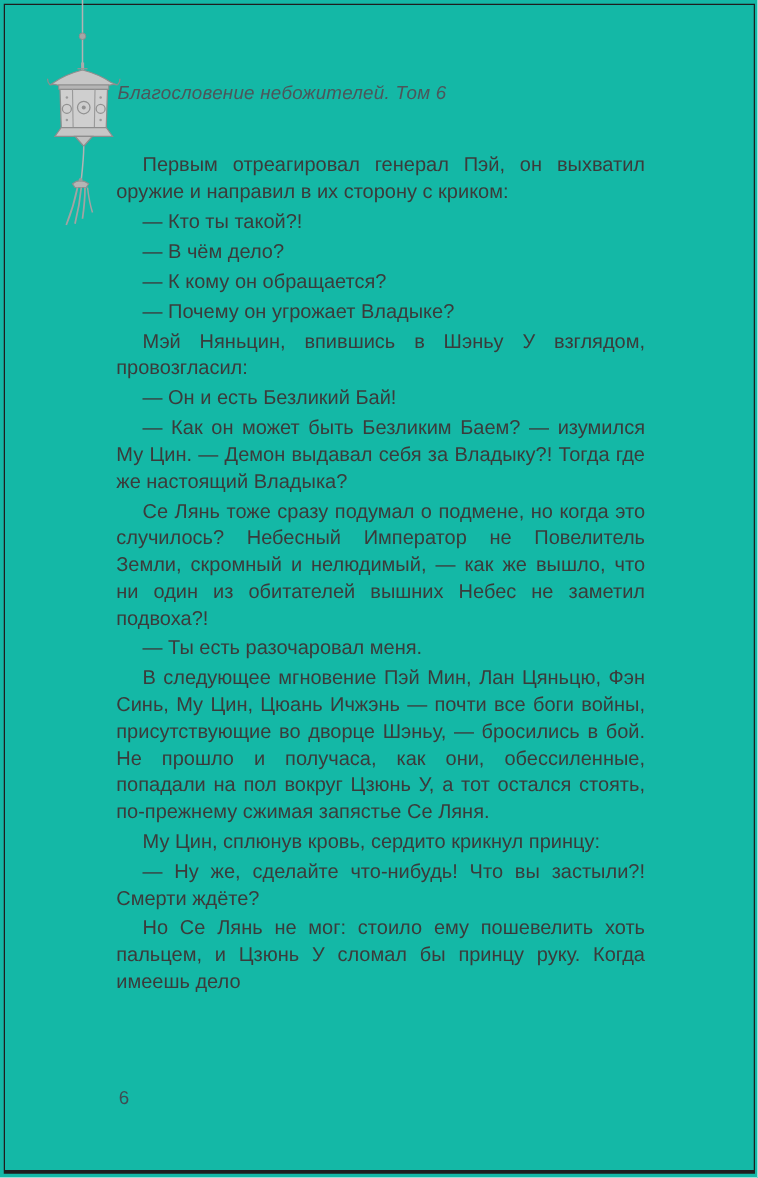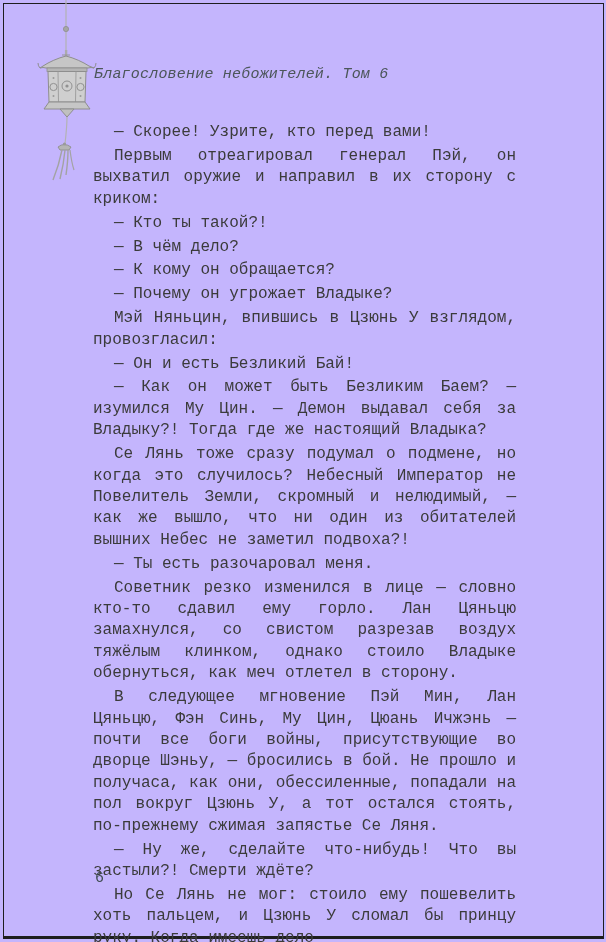--- a/index.html
+++ b/index.html
@@ -4,23 +4,23 @@
 <style>
   html, body {
     margin: 0;
     padding: 0;
     background: #ffffff;
   }
   .page {
     position: relative;
     width: 606px;
     height: 942px;
-    background: #c4b5fd;
+    background: #14b8a6;
     overflow: hidden;
-    font-family: Liberation Mono, monospace;
+    font-family: Liberation Sans, sans-serif;
   }
   .page-border {
     position: absolute;
     left: 3px;
     top: 3px;
     right: 2px;
     bottom: 3px;
     border: 1px solid #1e1e1e;
     border-bottom-width: 3px;
     pointer-events: none;
@@ -106,32 +106,31 @@
     <circle cx="28.5" cy="144" r="1.6" fill="#9a9a9a"></circle>
     <path d="M26 150 C 24 160 21 170 17 180" fill="none" stroke="#a3a3a3" stroke-width="1.4"></path>
     <path d="M29 150 C 28 161 26 171 24 179" fill="none" stroke="#a3a3a3" stroke-width="1.4"></path>
     <path d="M32 150 C 32 160 31 168 30 175" fill="none" stroke="#a3a3a3" stroke-width="1.4"></path>
     <path d="M34 150 C 35 158 36 164 38 170" fill="none" stroke="#a3a3a3" stroke-width="1.2"></path>
   </svg>
 
   <div class="running-title">Благословение небожителей. Том 6</div>
 
   <div class="body-text" id="body-text">
-      <p>— Скорее! Узрите, кто перед вами!</p>
       <p>Первым отреагировал генерал Пэй, он выхватил оружие и направил в их сторону с криком:</p>
       <p>— Кто ты такой?!</p>
       <p>— В чём дело?</p>
       <p>— К кому он обращается?</p>
       <p>— Почему он угрожает Владыке?</p>
-      <p>Мэй Няньцин, впившись в Цзюнь У взглядом, провозгласил:</p>
+      <p>Мэй Няньцин, впившись в Шэньу У взглядом, провозгласил:</p>
       <p>— Он и есть Безликий Бай!</p>
       <p>— Как он может быть Безликим Баем? — изумился Му Цин. — Демон выдавал себя за Владыку?! Тогда где же настоящий Владыка?</p>
       <p>Се Лянь тоже сразу подумал о подмене, но когда это случилось? Небесный Император не Повелитель Земли, скромный и нелюдимый, — как же вышло, что ни один из обитателей вышних Небес не заметил подвоха?!</p>
       <p>— Ты есть разочаровал меня.</p>
-      <p>Советник резко изменился в лице — словно кто-то сдавил ему горло. Лан Цяньцю замахнулся, со свистом разрезав воздух тяжёлым клинком, однако стоило Владыке обернуться, как меч отлетел в сторону.</p>
       <p>В следующее мгновение Пэй Мин, Лан Цяньцю, Фэн Синь, Му Цин, Цюань Ичжэнь — почти все боги войны, присутствующие во дворце Шэньу, — бросились в бой. Не прошло и получаса, как они, обессиленные, попадали на пол вокруг Цзюнь У, а тот остался стоять, по-прежнему сжимая запястье Се Ляня.</p>
+      <p>Му Цин, сплюнув кровь, сердито крикнул принцу:</p>
       <p>— Ну же, сделайте что-нибудь! Что вы застыли?! Смерти ждёте?</p>
       <p>Но Се Лянь не мог: стоило ему пошевелить хоть пальцем, и Цзюнь У сломал бы принцу руку. Когда имеешь дело</p>
     </div>
 
   <div class="page-number">6</div>
 
 </div>
 
 </body></html>

